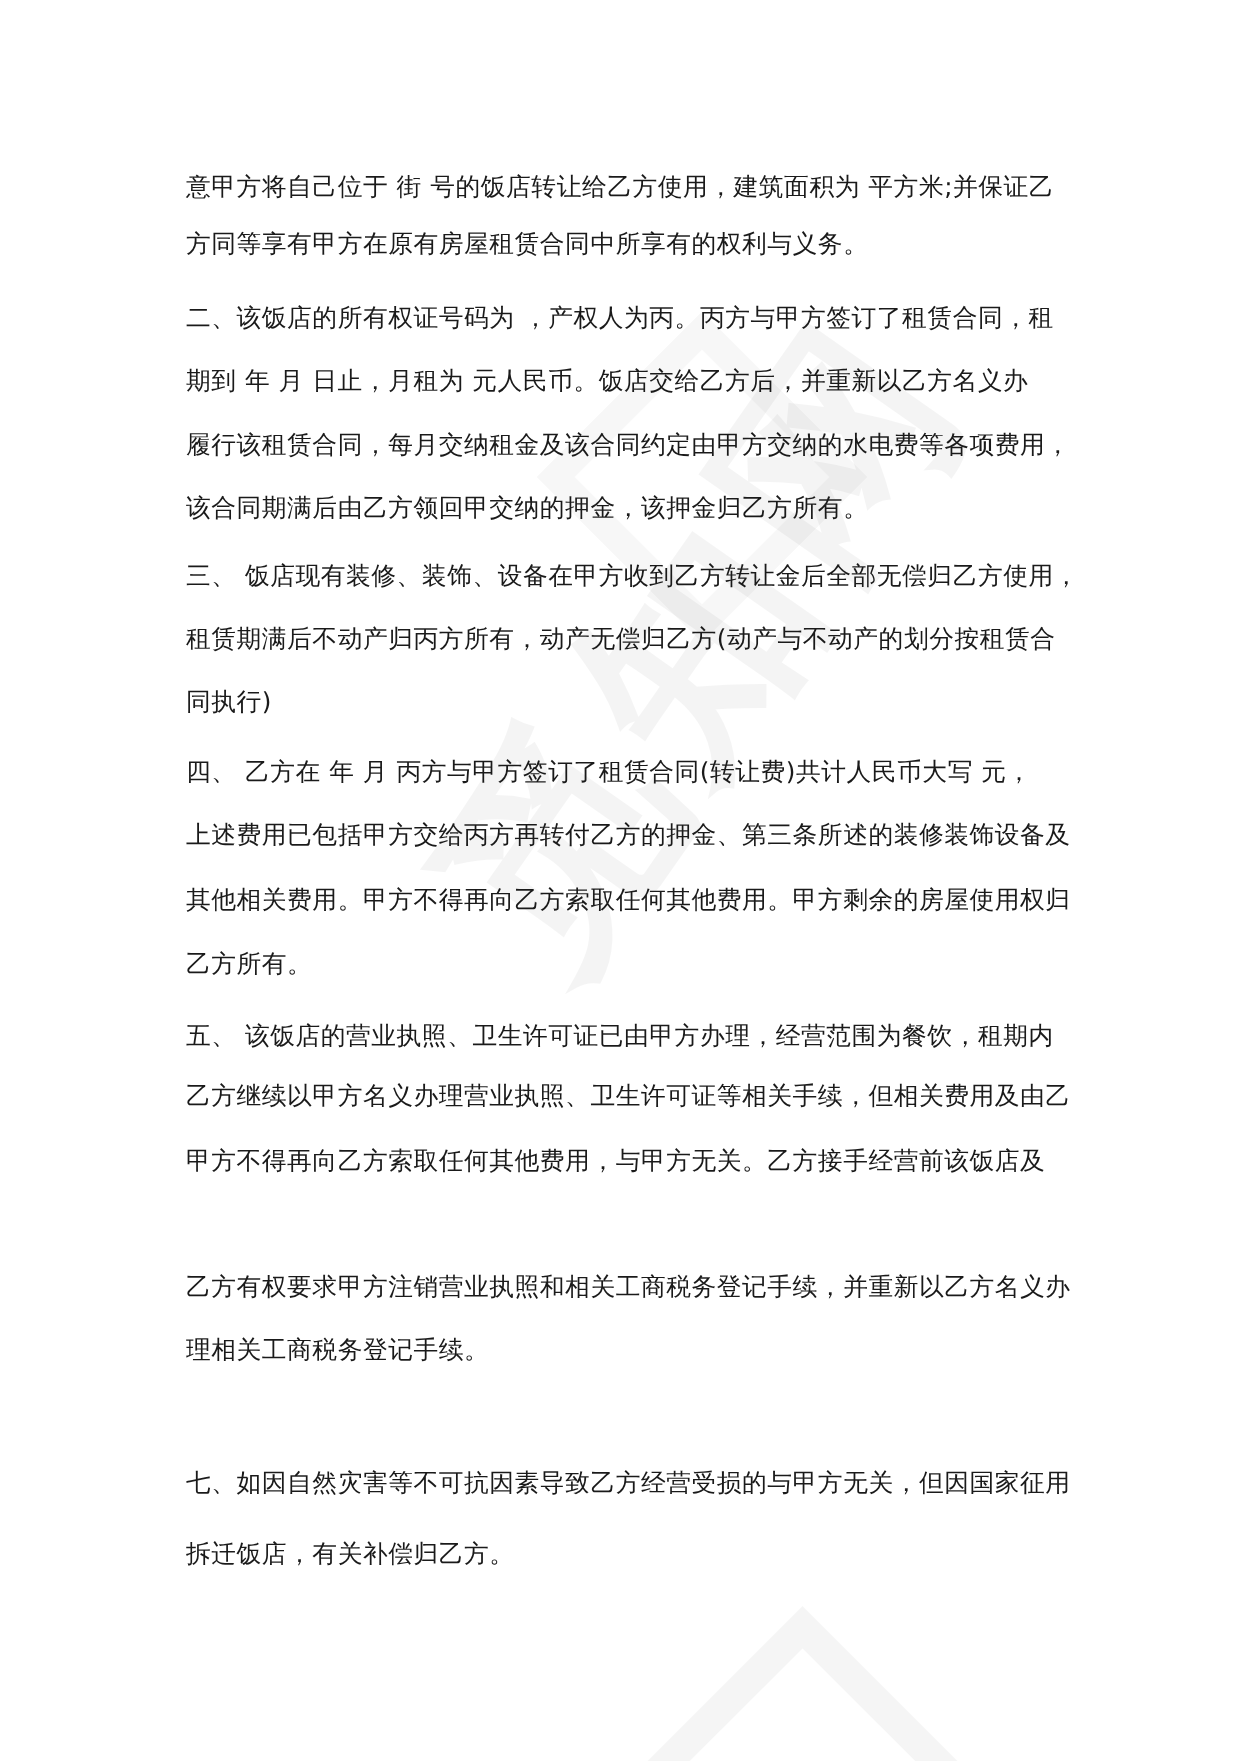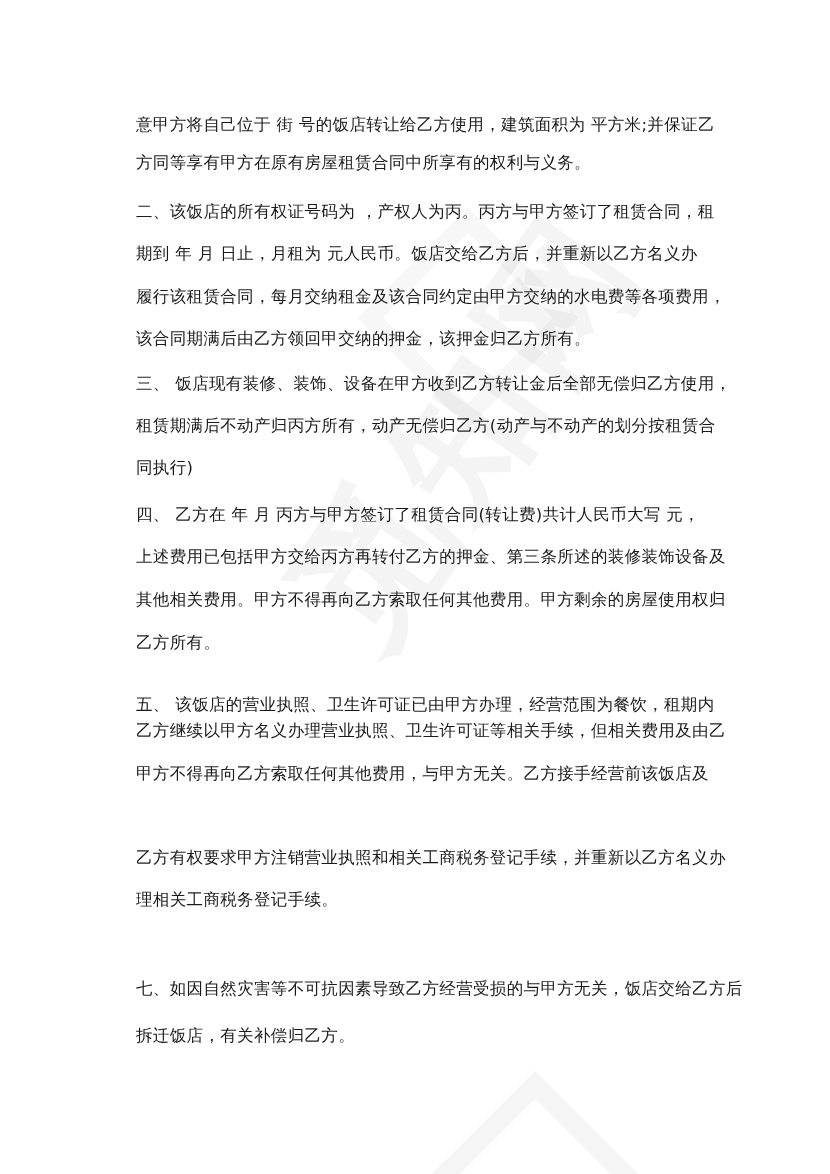--- a/index.html
+++ b/index.html
@@ -52,21 +52,20 @@
     transform: rotate(45deg);
   }
   .line {
     position: absolute;
     left: 124px;
     width: 600px;
     font-size: 16.5px;
     line-height: 22px;
     white-space: nowrap;
     letter-spacing: 0.35px;
-    margin-left: 12px;
   }
 </style>
 </head>
 <body>
 
 <div class="page">
   <div class="wm-diamond-top"></div>
   <div class="watermark wm-1">觅知网</div>
   <div class="wm-diamond"></div>
 
@@ -80,22 +79,22 @@
 
   <div class="line" style="top:373px">三、 饭店现有装修、装饰、设备在甲方收到乙方转让金后全部无偿归乙方使用，</div>
   <div class="line" style="top:415px">租赁期满后不动产归丙方所有，动产无偿归乙方(动产与不动产的划分按租赁合</div>
   <div class="line" style="top:457px">同执行)</div>
 
   <div class="line" style="top:504px">四、 乙方在  年  月  丙方与甲方签订了租赁合同(转让费)共计人民币大写  元，</div>
   <div class="line" style="top:546px">上述费用已包括甲方交给丙方再转付乙方的押金、第三条所述的装修装饰设备及</div>
   <div class="line" style="top:589px">其他相关费用。甲方不得再向乙方索取任何其他费用。甲方剩余的房屋使用权归</div>
   <div class="line" style="top:632px">乙方所有。</div>
 
-  <div class="line" style="top:694px">五、  该饭店的营业执照、卫生许可证已由甲方办理，经营范围为餐饮，租期内</div>
+  <div class="line" style="top:680px">五、  该饭店的营业执照、卫生许可证已由甲方办理，经营范围为餐饮，租期内</div>
   <div class="line" style="top:720px">乙方继续以甲方名义办理营业执照、卫生许可证等相关手续，但相关费用及由乙</div>
   <div class="line" style="top:763px">甲方不得再向乙方索取任何其他费用，与甲方无关。乙方接手经营前该饭店及</div>
   <div class="line" style="top:847px">乙方有权要求甲方注销营业执照和相关工商税务登记手续，并重新以乙方名义办</div>
   <div class="line" style="top:889px">理相关工商税务登记手续。</div>
 
 
-  <div class="line" style="top:978px">七、如因自然灾害等不可抗因素导致乙方经营受损的与甲方无关，饭店交给乙方后</div>
+  <div class="line" style="top:978px">七、如因自然灾害等不可抗因素导致乙方经营受损的与甲方无关，但因国家征用</div>
   <div class="line" style="top:1025px">拆迁饭店，有关补偿归乙方。</div>
 </div>
 
 </body></html>

